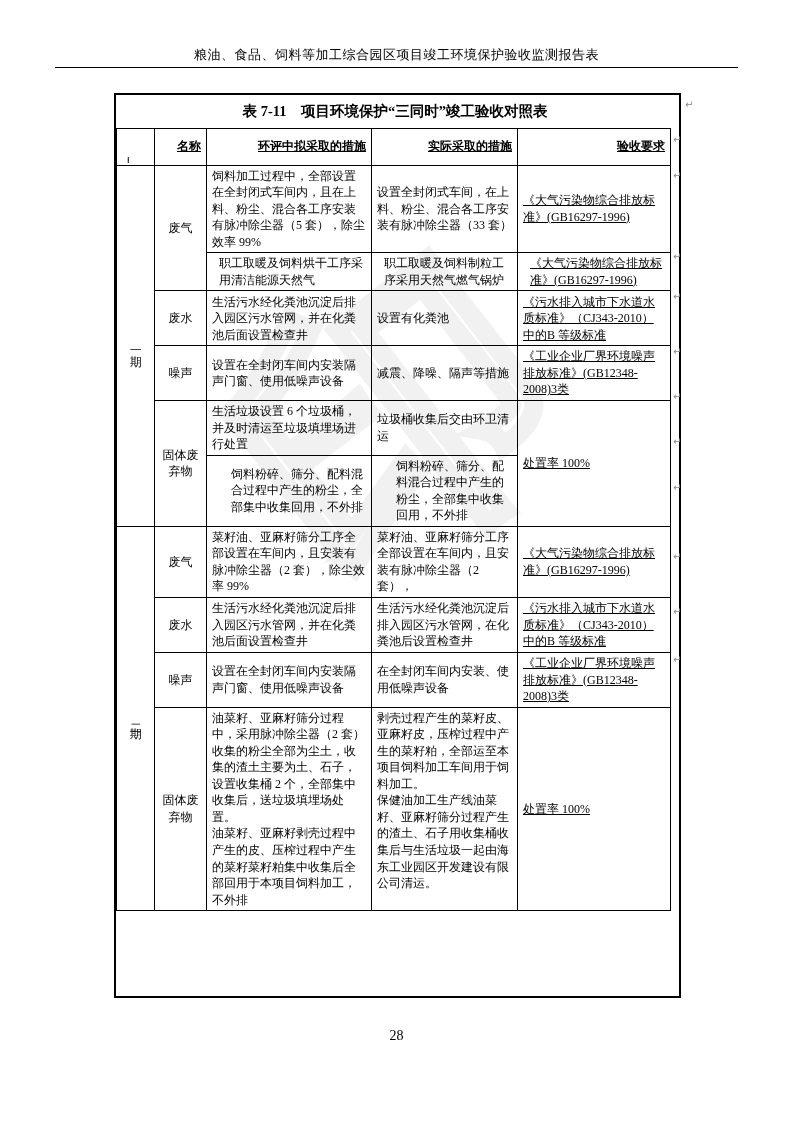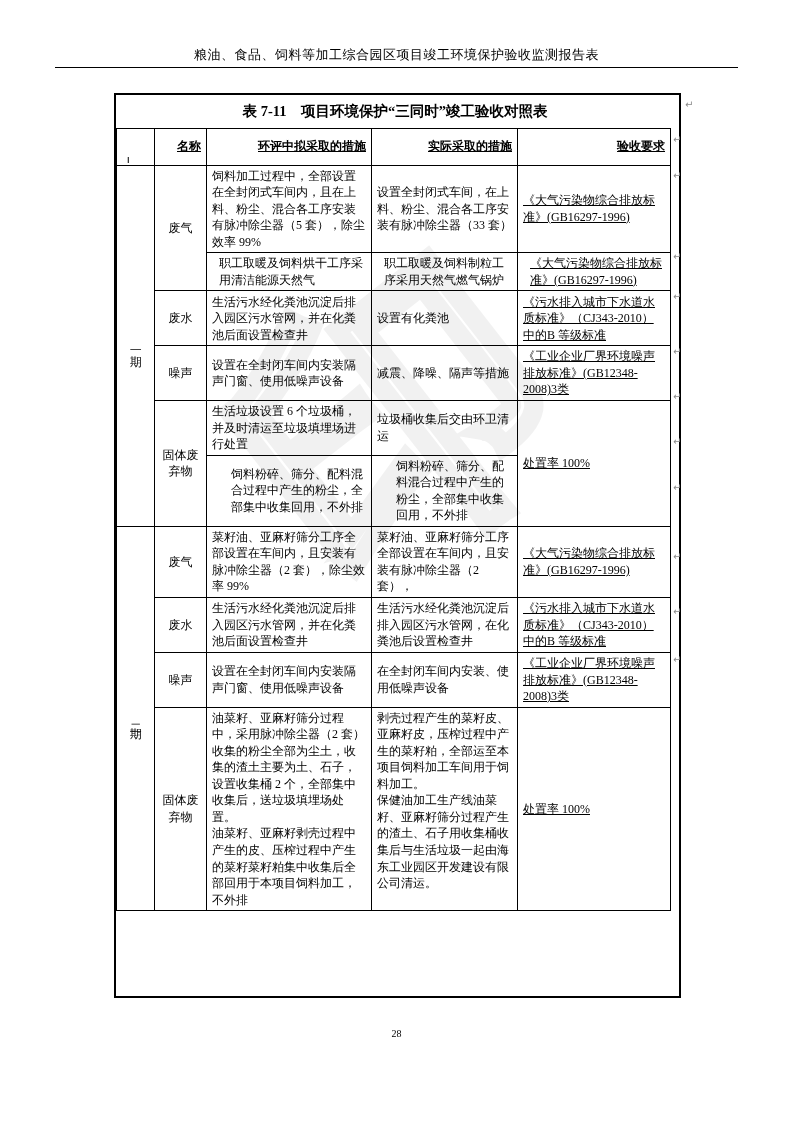--- a/index.html
+++ b/index.html
@@ -77,21 +77,21 @@
   tr.r10 td { height: 158px; vertical-align: top; margin-top: 24px; }
   tr.r10 td.name, tr.r10 td.req { vertical-align: middle; }
   
   .pmark {
     position: absolute; font-size: 10px; color: #8a8a8a;
     font-family: "DejaVu Sans", sans-serif; line-height: 1;
   }
   
   .page-number {
     position: absolute; top: 1028px; left: 0; width: 793px;
-    text-align: center; font-size: 10px;
+    text-align: center; font-size: 14px;
   }
 </style>
 </head>
 <body>
 
 <div class="watermark">印</div>
 
 <div class="doc-header">粮油、食品、饲料等加工综合园区项目竣工环境保护验收监测报告表</div>
 <div class="doc-header-rule"></div>
 

